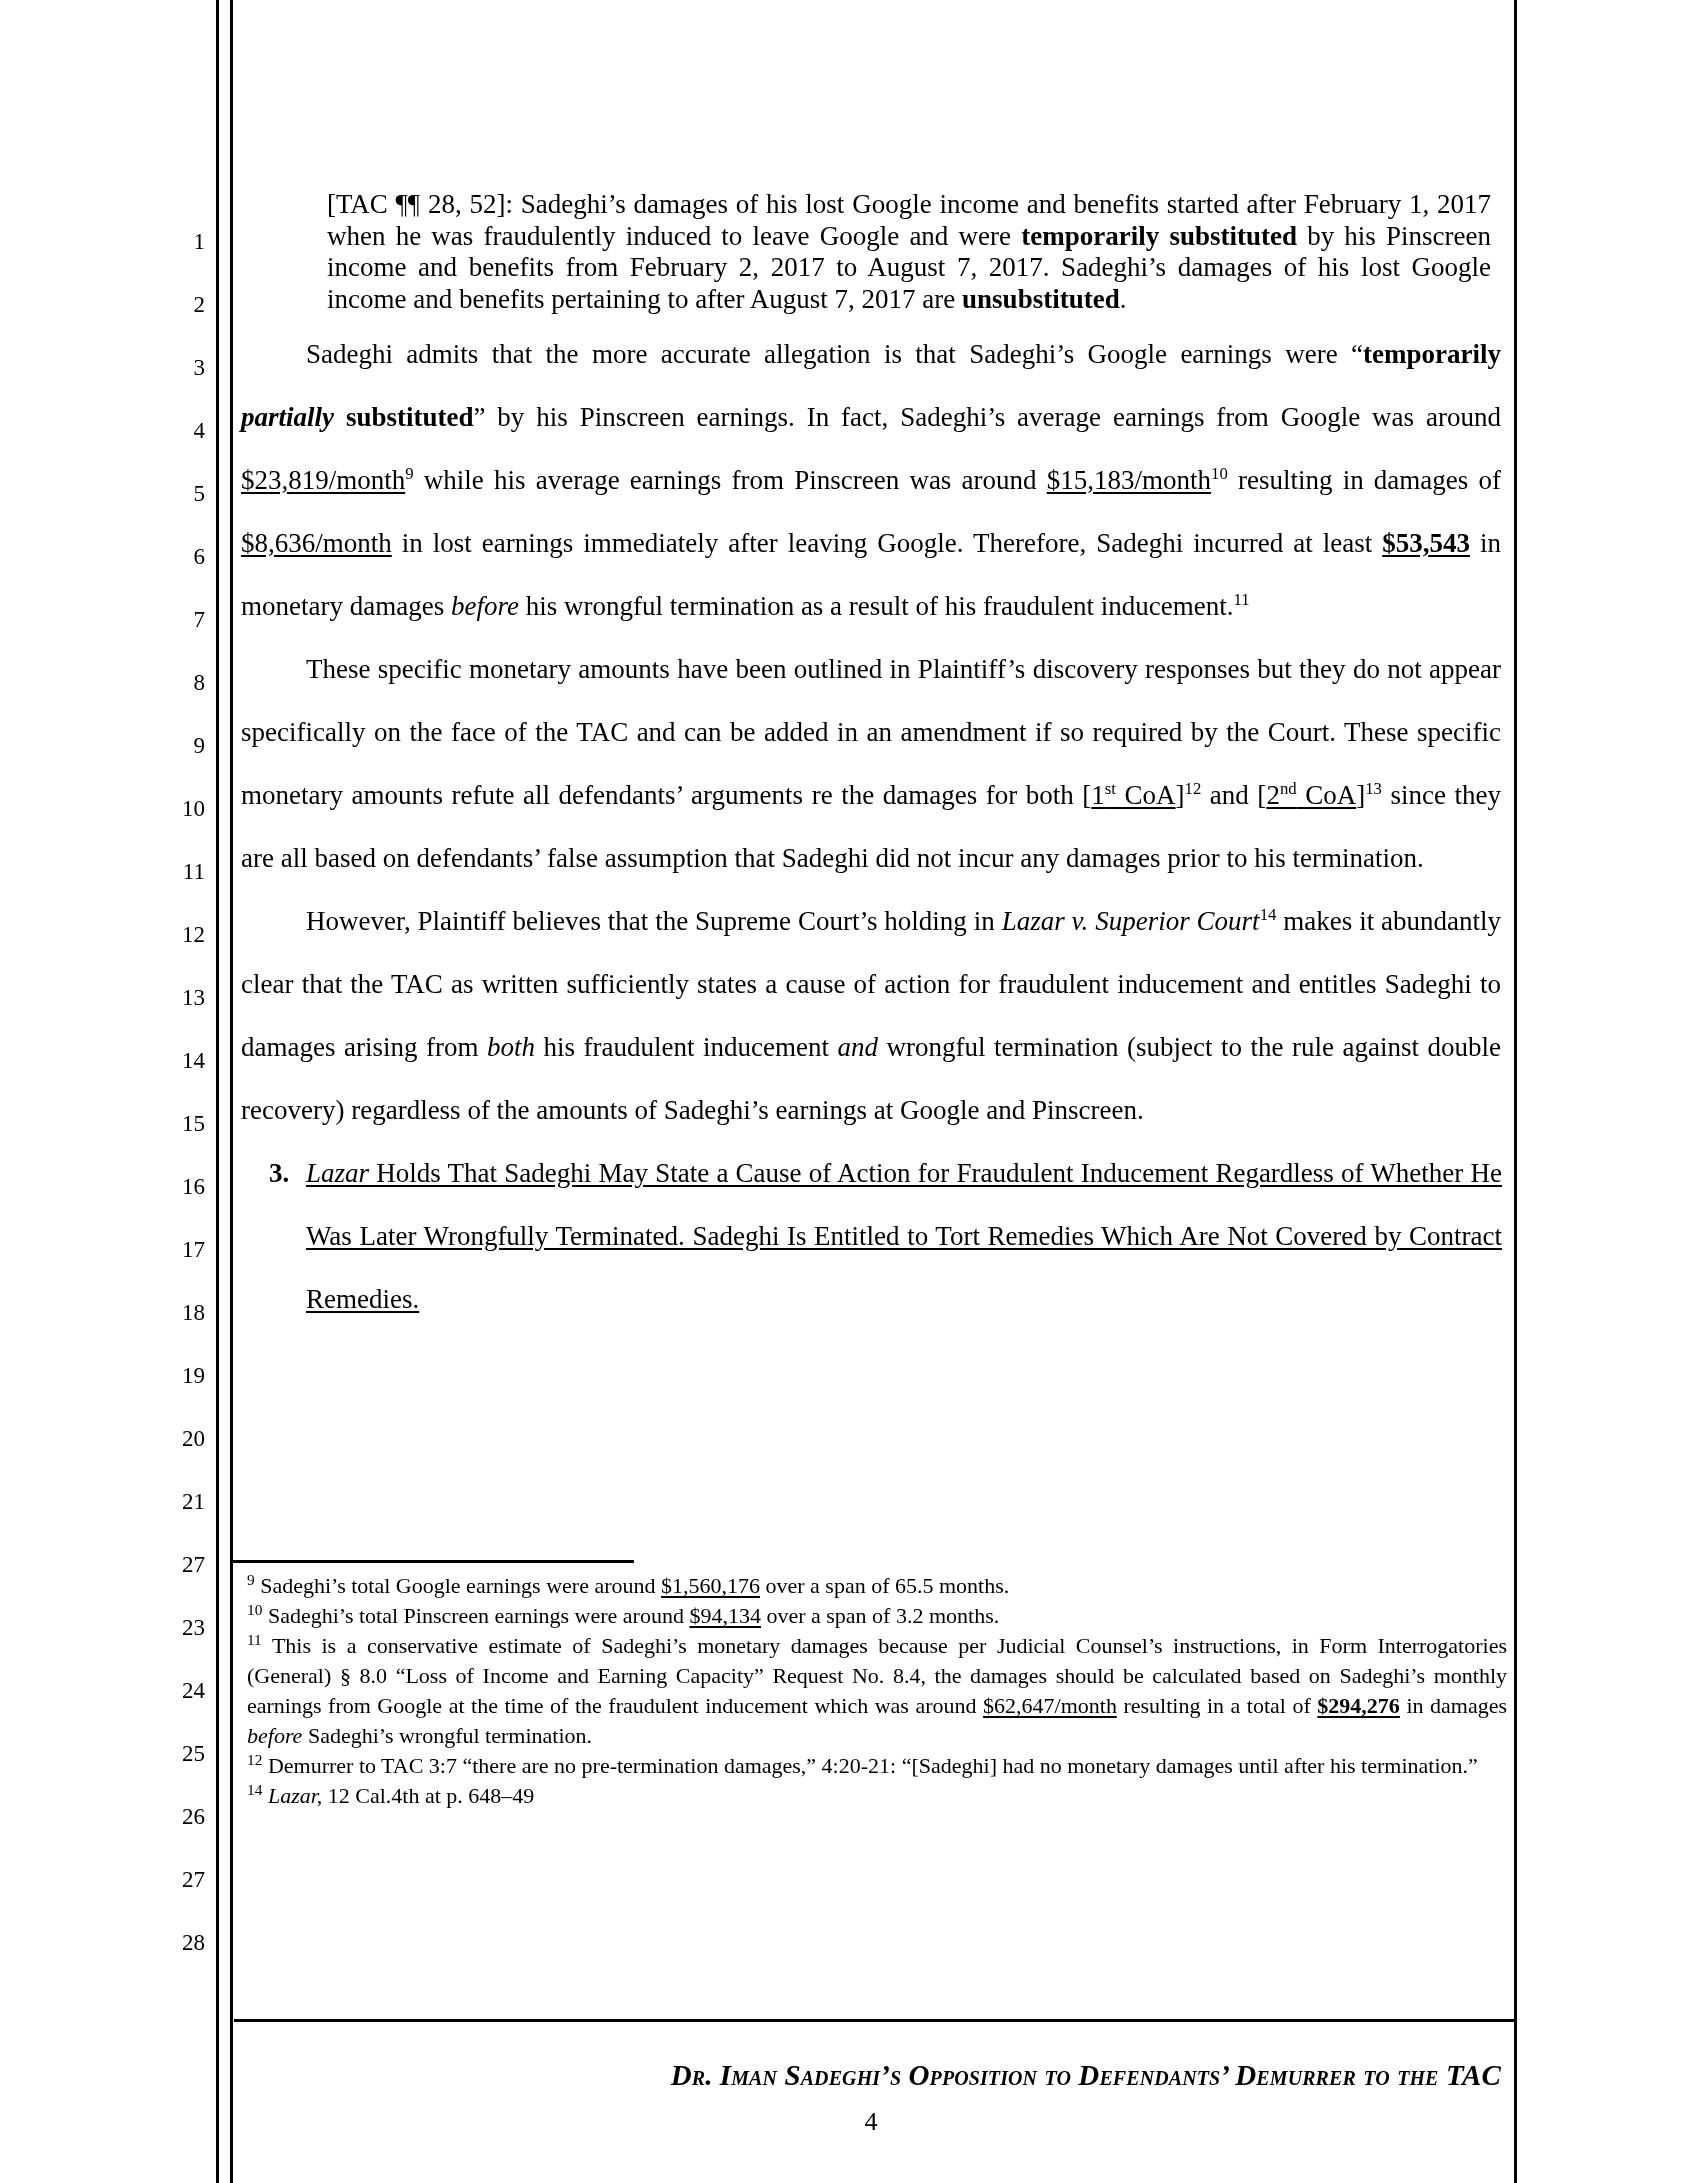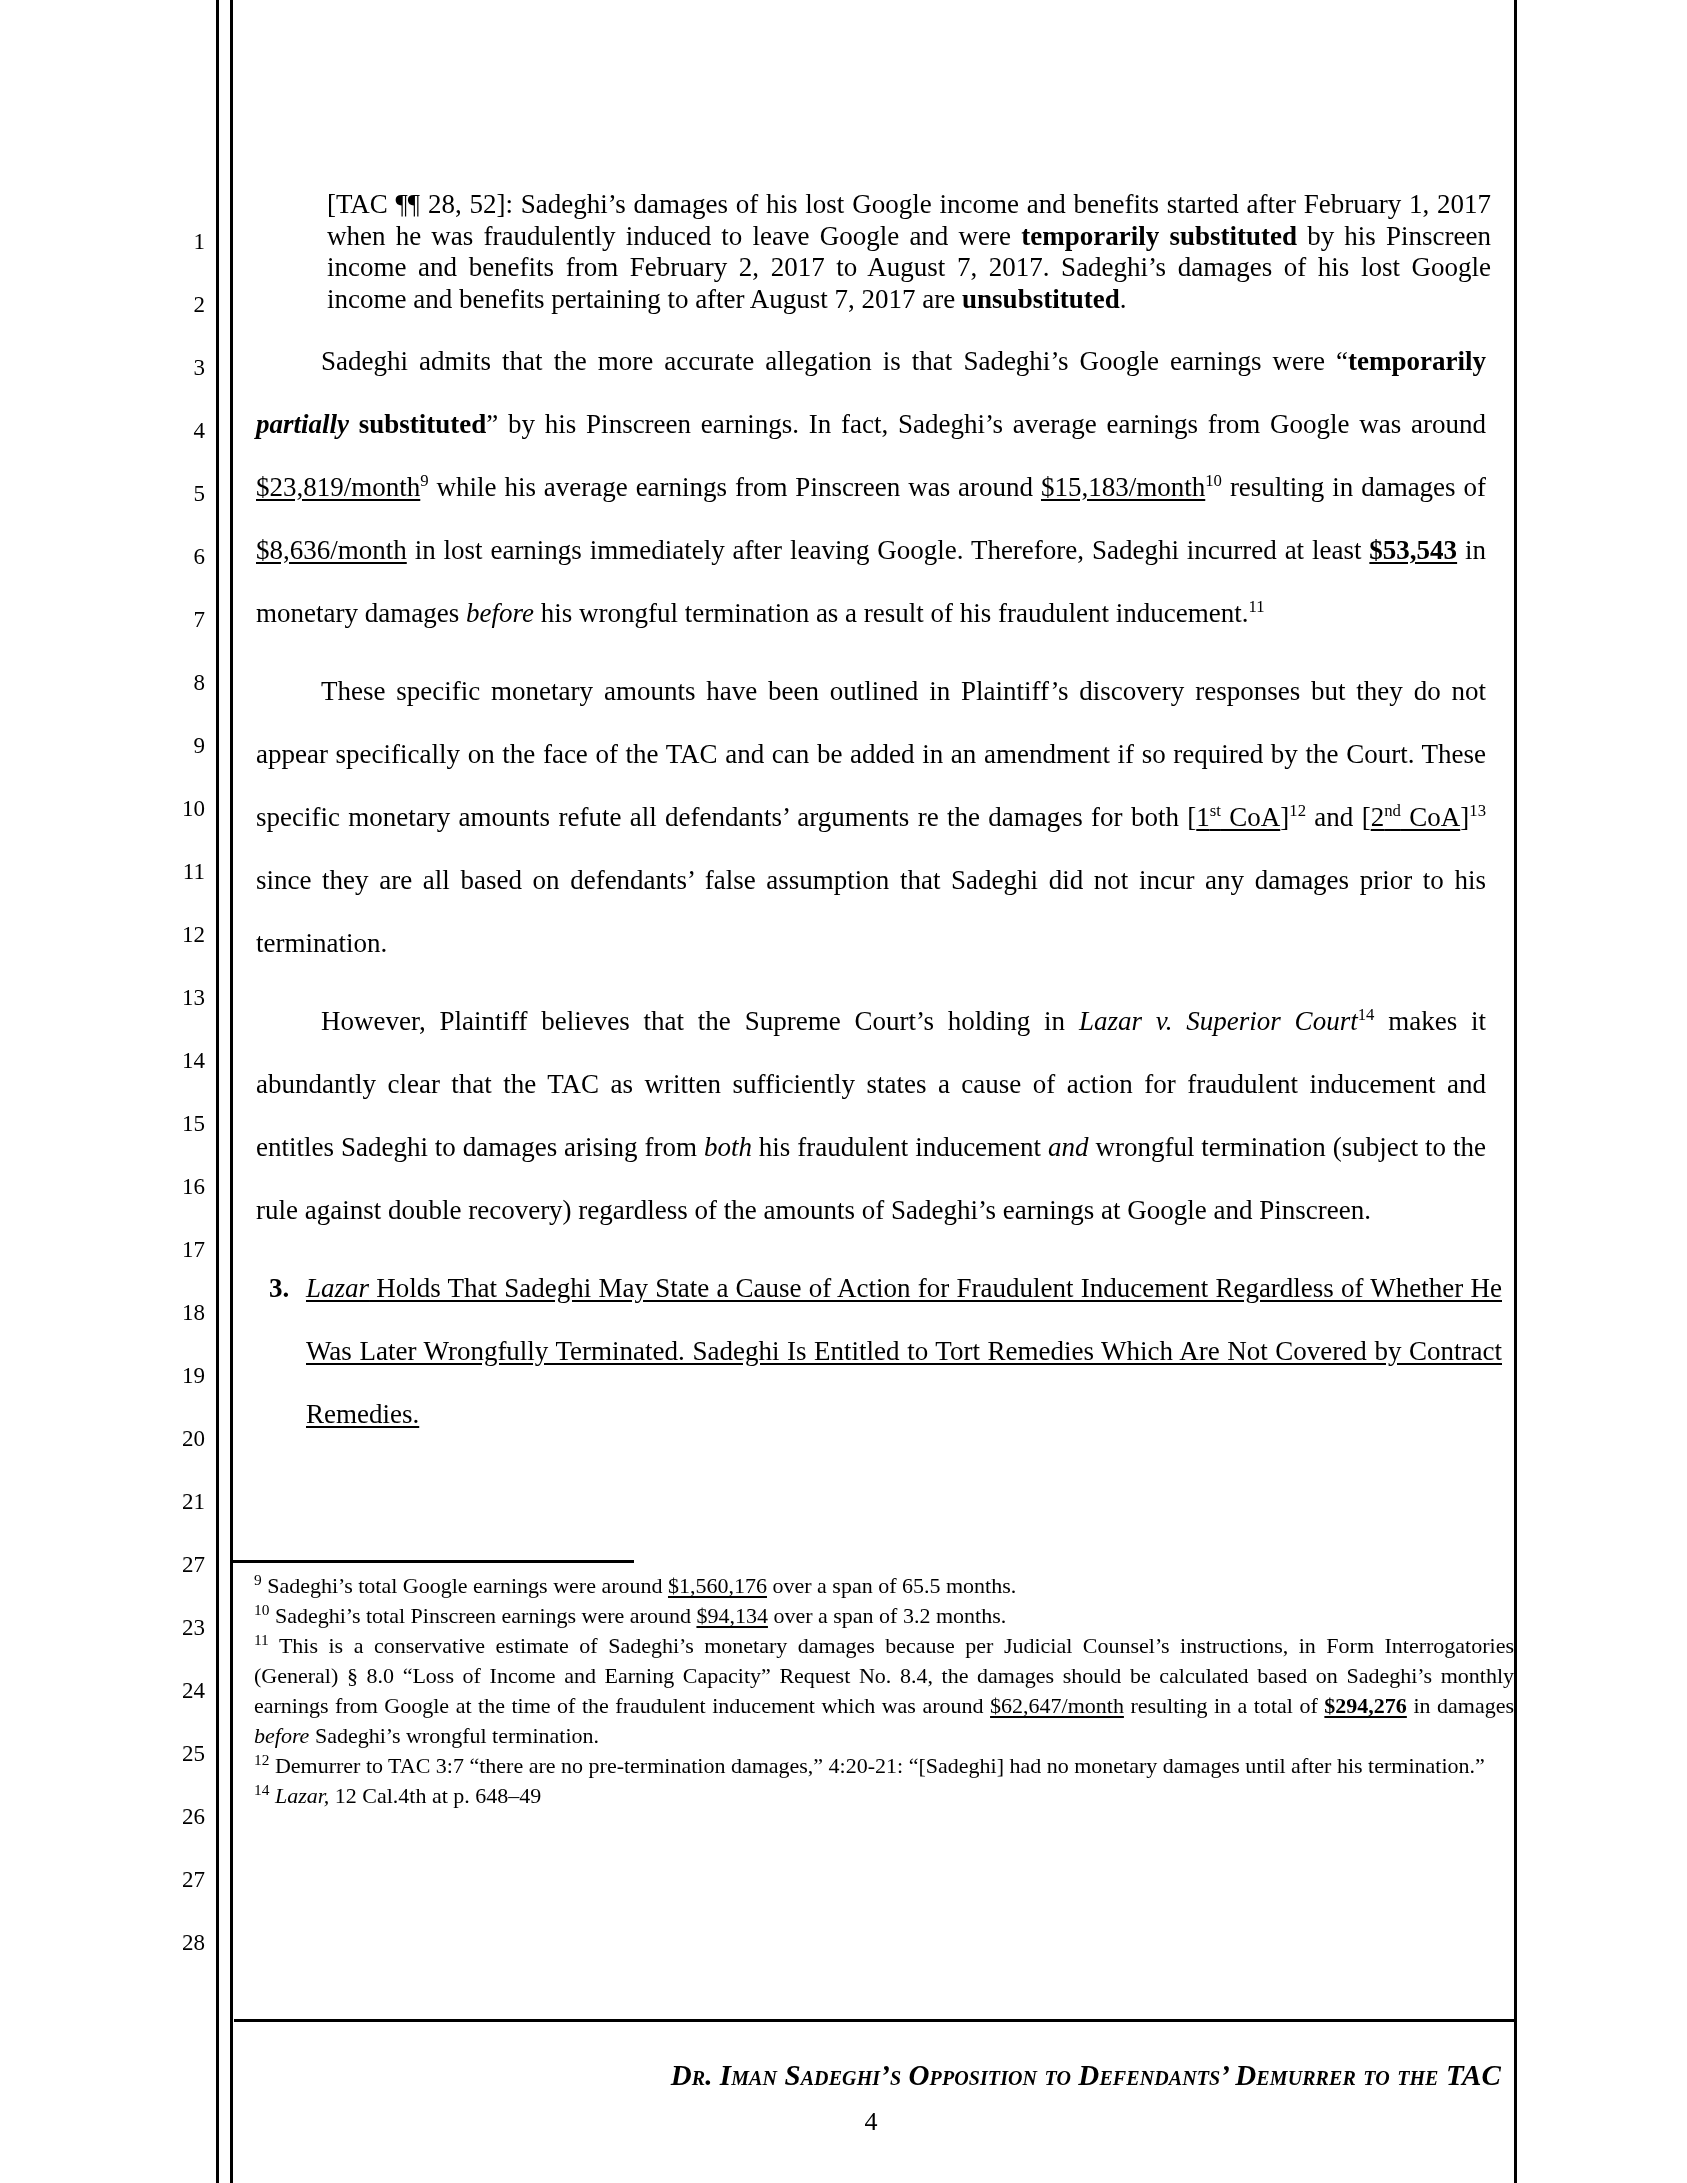--- a/index.html
+++ b/index.html
@@ -71,21 +71,21 @@
     width: 1164px;
     line-height: 31.5px;
     font-size: 27px;
     text-align: justify;
     text-indent: 0;
   }
 
   p.dbl {
     line-height: 63px;
     text-indent: 65px;
-    margin: 15px;
+    margin: 0;
   }
 
   
   .heading-3 {
     position: relative;
     margin: 0 0 0 65px;
     width: 1196px;
     line-height: 63px;
     font-size: 27px;
     text-align: justify;
@@ -105,21 +105,21 @@
 
   sup {
     font-size: 0.62em;
     vertical-align: super;
     line-height: 0;
   }
 
   
   #footnotes {
     position: absolute;
-    left: 254px;
+    left: 247px;
     top: 1571px;
     width: 1260px;
     font-size: 22px;
     line-height: 30px;
     text-align: justify;
   }
   #footnote-separator {
     position: absolute;
     left: 230px;
     top: 1560px;

